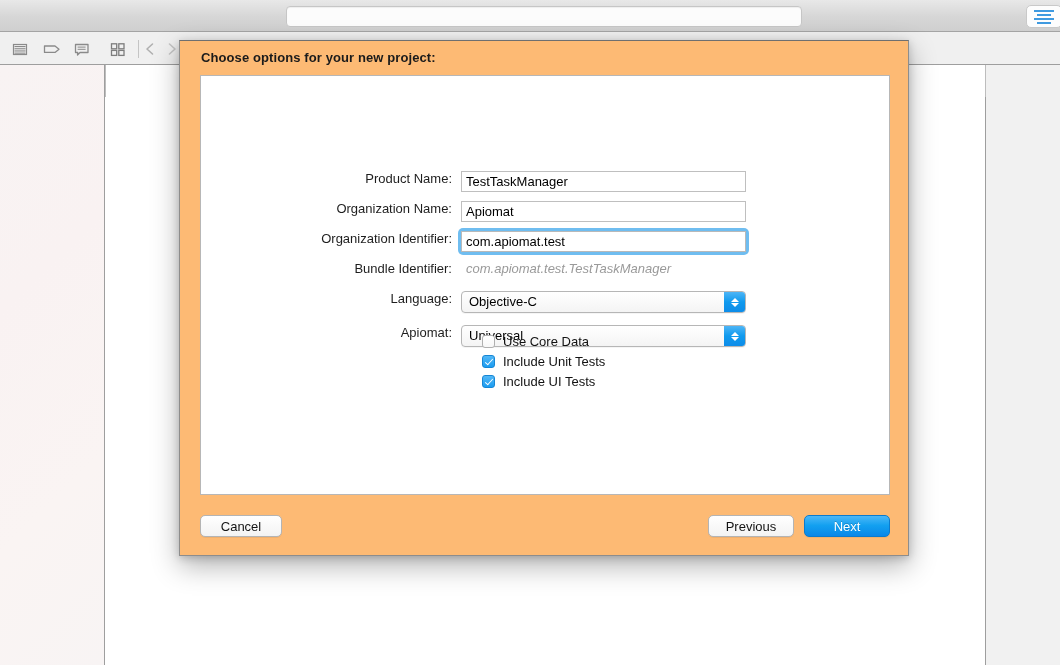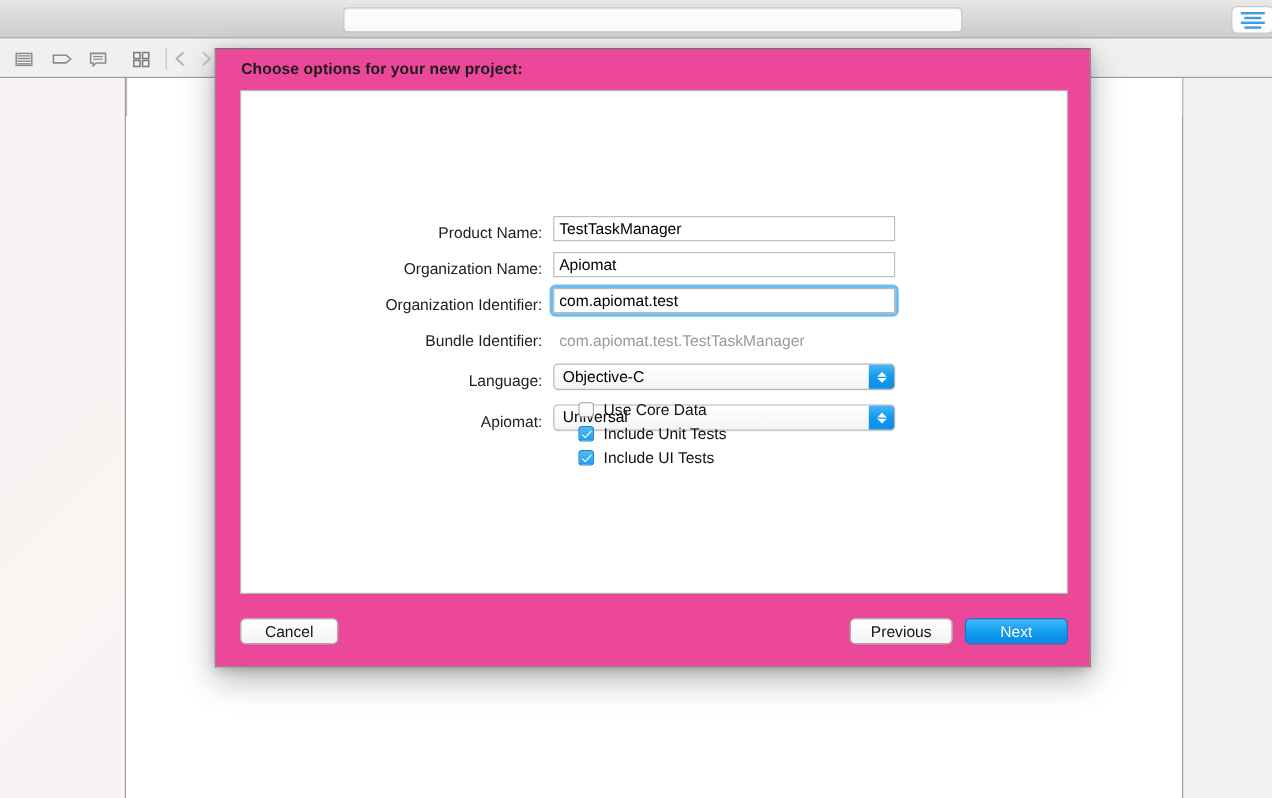--- a/index.html
+++ b/index.html
@@ -117,21 +117,21 @@
     left: 985px; top: 33px;
     width: 1px; height: 632px;
     background: #9e9e9e;
   }
 
   
   #sheet {
     position: absolute;
     left: 179px; top: 40px;
     width: 730px; height: 516px;
-    background: #ec4899;
+    background: #fdba74;
     border: 1px solid #8d8d8d;
     border-top-color: #6f6f6f;
     box-sizing: border-box;
     box-shadow: 0 10px 26px rgba(0,0,0,0.30), 0 2px 8px rgba(0,0,0,0.18);
   }
   .sheet-title {
     position: absolute;
     left: 21px; top: 9px;
     font-size: 13px;
     font-weight: bold;
@@ -151,21 +151,21 @@
   .form {
     position: absolute;
     left: 0; top: 95px;
     width: 690px;
   }
   .row {
     position: relative;
     height: 30px;
     margin-bottom: 0px;
     display: flex;
-    align-items: flex-end;
+    align-items: flex-start;
   }
   .row .label {
     width: 260px;
     text-align: right;
     padding-right: 9px;
     font-size: 13px;
     color: #1e1e1e;
     box-sizing: border-box;
     white-space: nowrap;
   }
@@ -193,20 +193,21 @@
     box-shadow: 0 0 0 0px rgba(0,0,0,0);
   }
   .tfield-wrap.focused .tfield {
     border: 1px solid #b9b9b9;
   }
 
   .static-val {
     font-size: 13px;
     color: #9a9a9a;
     padding-left: 5px;
+    font-style: italic;
   }
 
   
   .popup {
     position: relative;
     width: 285px;
     height: 22px;
     background: linear-gradient(to bottom, #ffffff 0%, #f4f4f4 100%);
     border: 1px solid #b6b6b6;
     border-radius: 4px;

